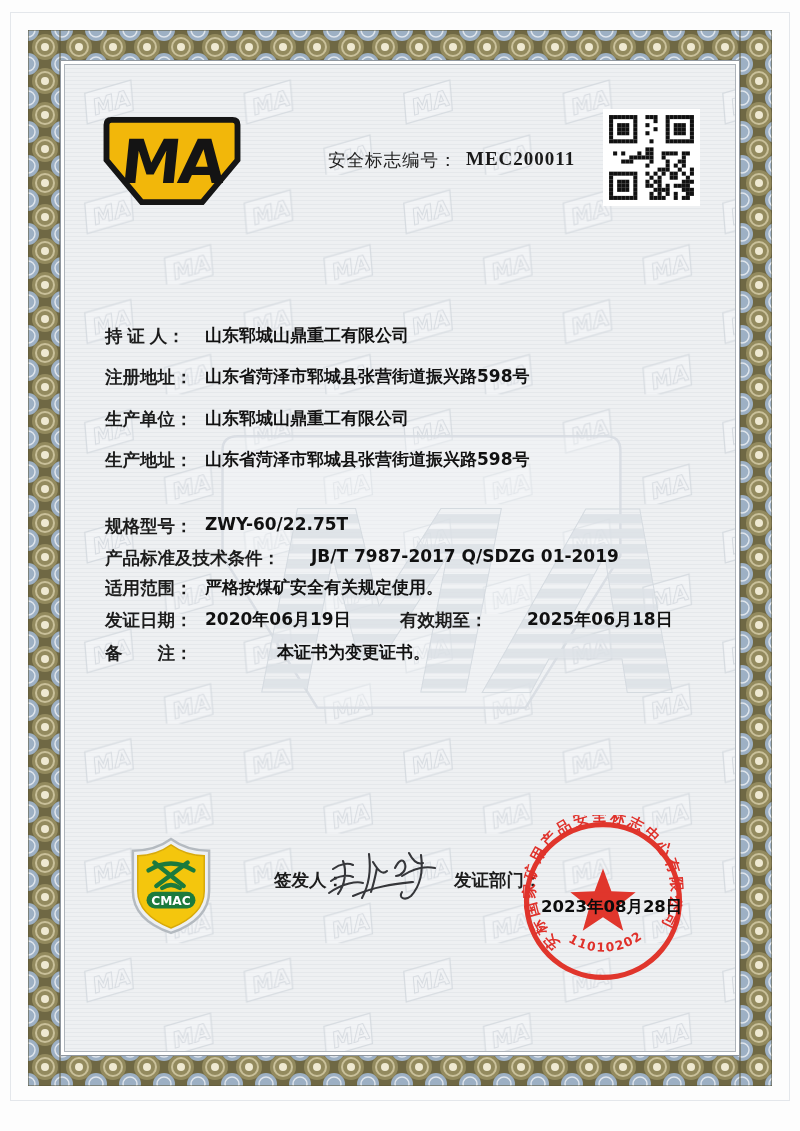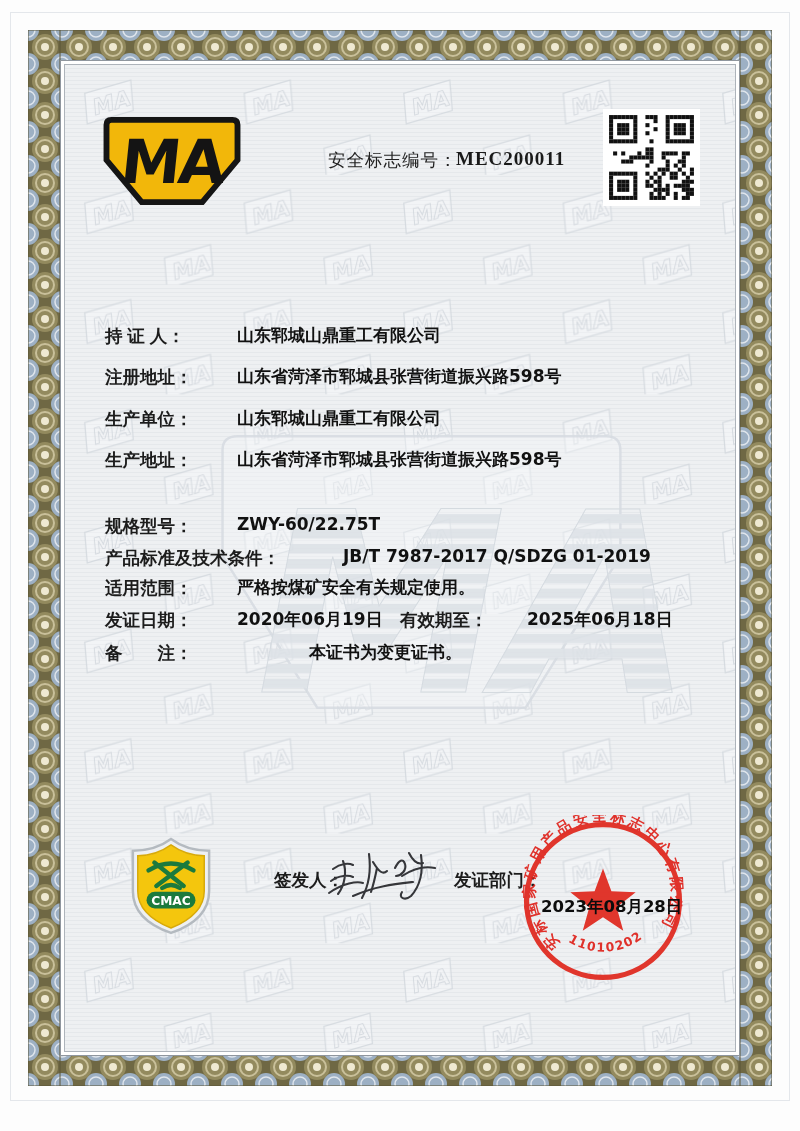--- a/index.html
+++ b/index.html
@@ -11,30 +11,30 @@
          border:1.5px solid #8f969e;padding:3px;box-sizing:border-box;}
   .content{position:relative;width:100%;height:100%;border:1px solid #adb3ba;box-sizing:border-box;
            background-color:#edeff1;
            background-image:repeating-linear-gradient(180deg,#eef0f2 0 3px,#e5e8eb 3px 4px);
            overflow:hidden;}
   .bgsvg{position:absolute;left:0;top:0;width:100%;height:100%;}
   
   .ma-logo{position:absolute;left:37px;top:52px;width:140px;height:88px;}
   .certno{position:absolute;left:243px;top:83px;white-space:nowrap;}
   .certno .lab{font-size:17.5px;color:#222;letter-spacing:1px;margin-left:20px;}
-  .certno .val{font-family:"Liberation Serif",serif;font-size:19px;color:#1a1a1a;letter-spacing:1px;margin-left:8px;}
+  .certno .val{font-family:"Liberation Serif",serif;font-size:19px;color:#1a1a1a;letter-spacing:1px;margin-left:18px;}
   .qrbox{position:absolute;left:538px;top:44px;width:97px;height:97px;background:#fff;}
   .qrbox svg{position:absolute;left:0;top:0;}
   .title{position:absolute;left:0;top:172px;width:100%;text-align:center;margin:0;
          font-family:"Liberation Serif",serif;font-weight:900;font-size:37px;color:#0d0d0d;letter-spacing:3px;}
   
   .row{position:absolute;left:0;width:100%;height:26px;}
   .lbl{position:absolute;left:40px;font-size:17.5px;font-weight:700;color:#1c1c1c;white-space:pre;}
   .val{position:absolute;left:140px;font-size:17px;font-weight:700;color:#111;
-       font-family:"DejaVu Sans",sans-serif;white-space:nowrap;margin-left:32px;}
+       font-family:"DejaVu Sans",sans-serif;white-space:nowrap;}
   .lbl2{position:absolute;left:335px;font-size:17.5px;font-weight:700;color:#1c1c1c;white-space:pre;}
   .val2{position:absolute;left:462px;font-size:17px;font-weight:700;color:#111;
         font-family:"DejaVu Sans",sans-serif;white-space:nowrap;}
   
   .para{position:absolute;left:34px;top:660px;width:604px;margin:0;font-size:17.5px;font-weight:700;
         color:#101010;line-height:1.6;text-align:justify;text-indent:2em;
         font-family:"DejaVu Sans",sans-serif;}
   
   .cmac{position:absolute;left:62px;top:772px;width:88px;height:98px;}
   .signer{position:absolute;left:209px;top:803px;font-size:17.5px;font-weight:700;color:#1c1c1c;}

